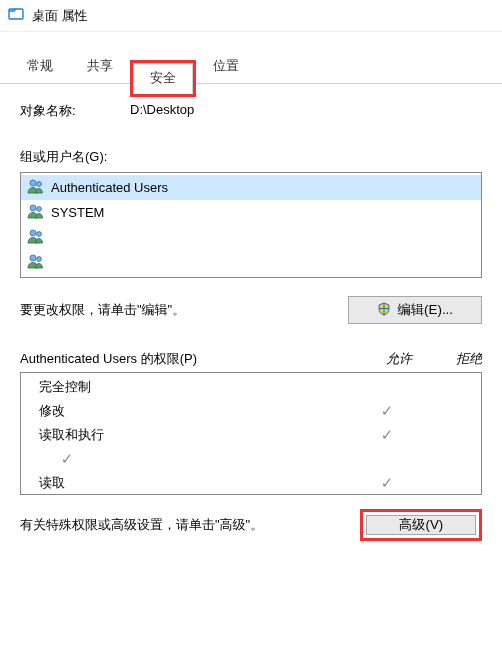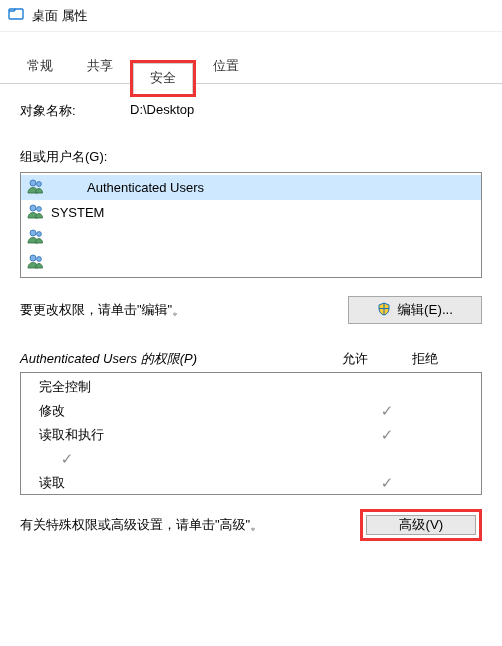--- a/index.html
+++ b/index.html
@@ -70,21 +70,21 @@
     background: #fff;
     padding: 2px 0;
     margin-bottom: 18px;
   }
   .listbox .litem {
     display: flex;
     align-items: center;
     padding: 3px 6px;
     cursor: pointer;
   }
-  .listbox .litem.sel { background: #cde8ff; gap: 36px; }
+  .listbox .litem.sel { background: #cde8ff; }
   .litem .usr-icon { margin-right: 6px; flex-shrink: 0; }
 
   .edit-row {
     display: flex;
     align-items: center;
     justify-content: space-between;
     margin-bottom: 26px;
   }
   .btn {
     background: #e9e9e9;
@@ -95,22 +95,22 @@
     align-items: center;
     gap: 6px;
     min-width: 100px;
     justify-content: center;
   }
 
   .perm-header {
     display: flex;
     margin-bottom: 4px;
   }
-  .perm-header .ph-name { flex: 1; font-style: italic; }
-  .perm-header .ph-col { width: 70px; text-align: left; }
+  .perm-header .ph-name { flex: 1; }
+  .perm-header .ph-col { width: 70px; text-align: right; font-style: italic; }
 
   .perm-box {
     border: 1px solid #888;
     height: 123px;
     overflow-y: scroll;
     padding: 2px 0 2px 0;
     margin-bottom: 14px;
   }
   .perm-row {
     display: flex;

